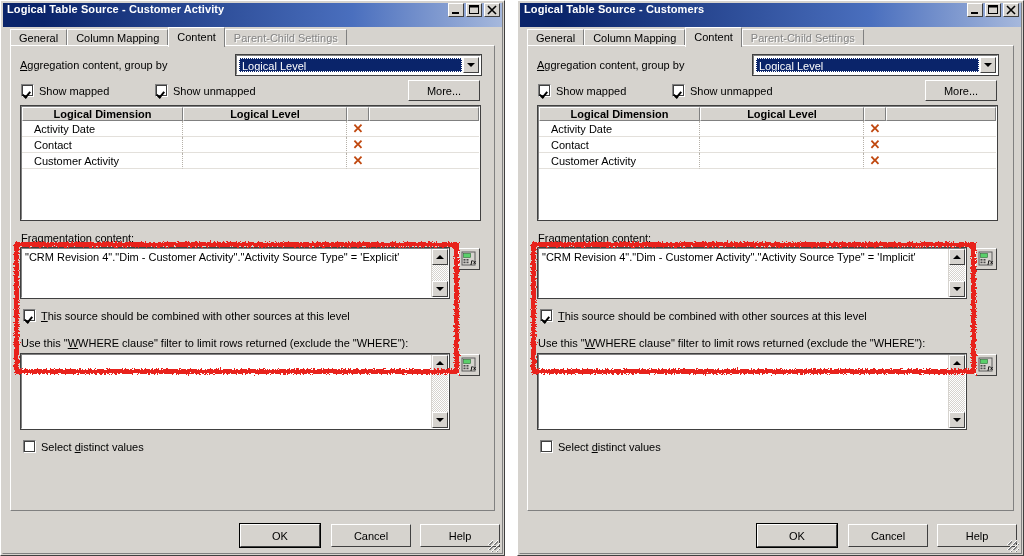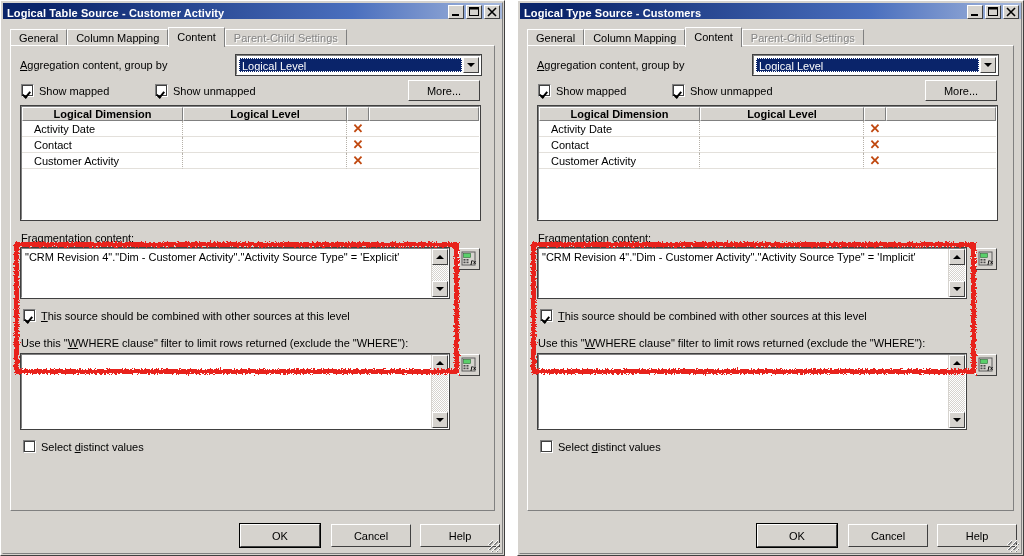--- a/index.html
+++ b/index.html
@@ -41,24 +41,24 @@
     border-left: 1px solid #d6d3ce;
     border-right: 1px solid #808080;
     border-bottom: 1px solid #808080;
     box-sizing: border-box;
   }
 
   
   .titlebar {
     position: absolute;
     top: 2px; left: 2px; right: 2px;
-    height: 16px;
+    height: 24px;
     background: linear-gradient(to right, #0a246a 0%, #0a246a 8%, #4a6fbe 70%, #a6b8dc 100%);
     display: flex;
-    align-items: flex-end;
+    align-items: flex-start;
     padding: 0 2px 0 4px;
     box-sizing: border-box;
   }
   .titlebar-text {
     color: #ffffff;
     font-size: 11px;
     font-weight: bold;
     letter-spacing: 0.1px;
     white-space: nowrap;
     flex: 1;
@@ -523,21 +523,21 @@
       <div class="grip"></div>
     </div>
 
     <div class="redbox" style="left:13px;top:241px;width:445px;height:132px;"></div>
   </div>
 
   <div class="window right">
     <div class="win-inner"></div>
 
     <div class="titlebar">
-      <div class="titlebar-text">Logical Type Source - Customers</div>
+      <div class="titlebar-text">Logical Table Source - Customers</div>
       <div class="title-buttons">
         <div class="tbtn">
           <svg width="14" height="12">
               <rect x="3" y="8" width="7" height="2" fill="#000"></rect>
             </svg>
         </div>
         <div class="tbtn">
           <svg width="14" height="12">
               <rect x="2.5" y="1.5" width="9" height="8" fill="none" stroke="#000" stroke-width="1"></rect>
               <rect x="2.5" y="1.5" width="9" height="2" fill="#000"></rect>

